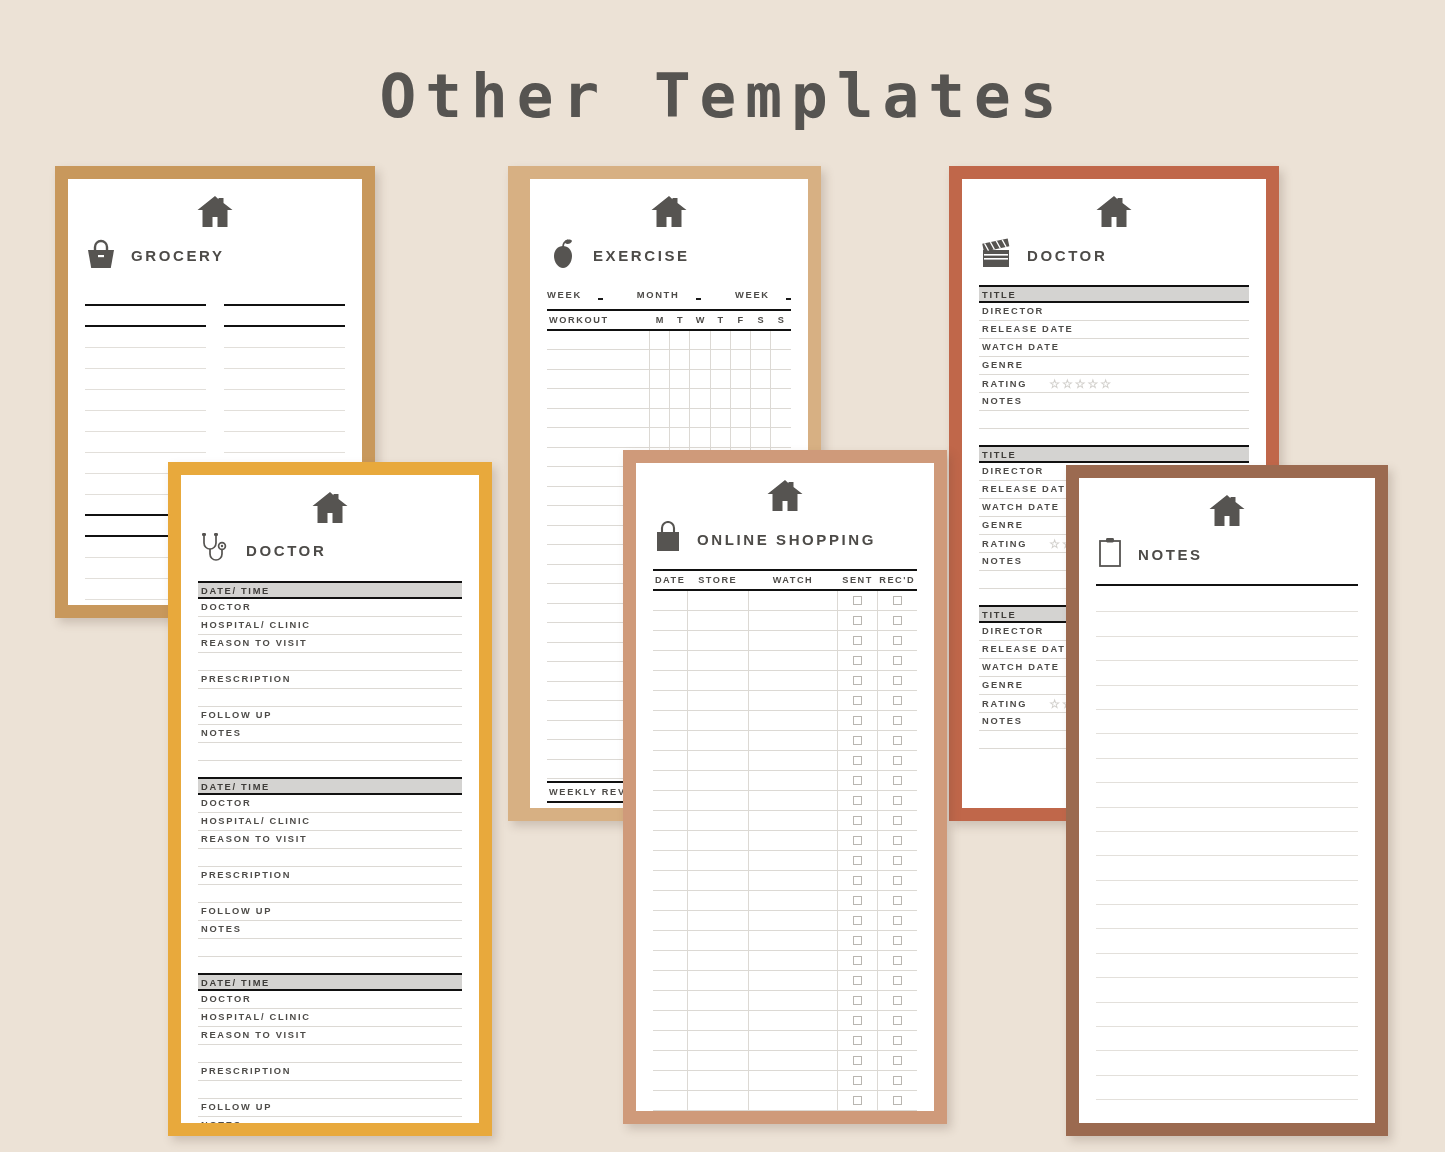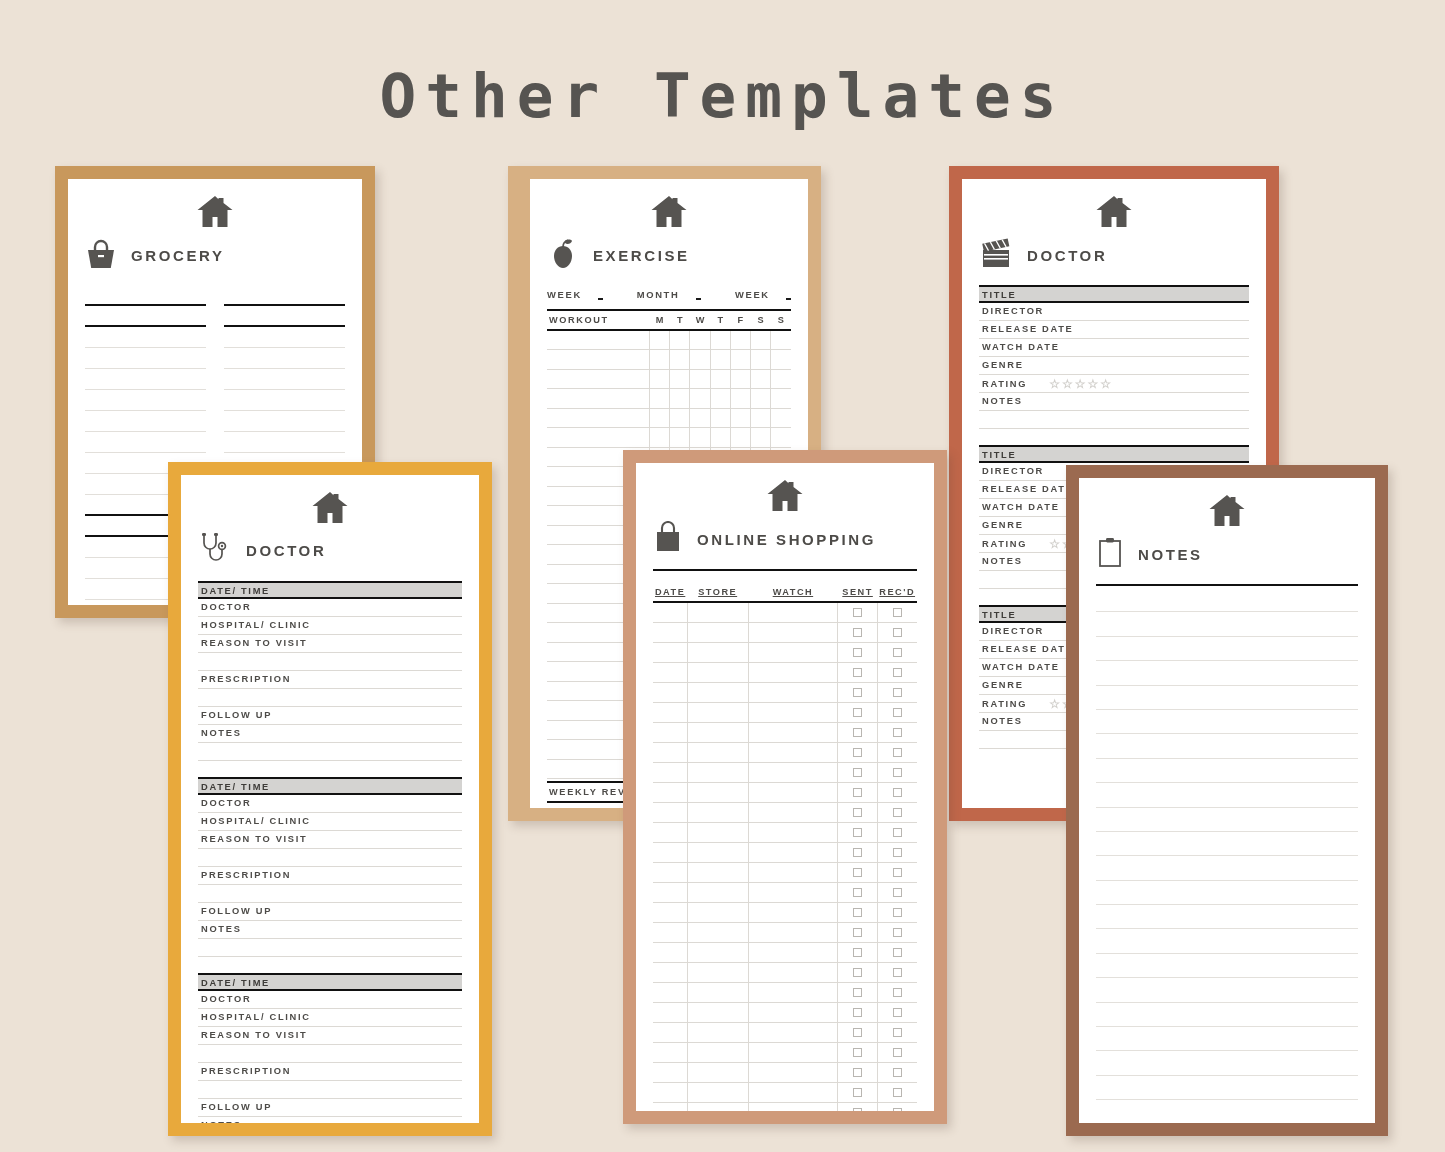--- a/index.html
+++ b/index.html
@@ -116,21 +116,21 @@
   }
   .fr.blank { color: transparent; }
   .fr.stars { display: flex; align-items: center; gap: 22px; }
   .starwrap { color: #d2d0cc; font-size: 12px; letter-spacing: 2px; }
   .blockgap { height: 16px; }
 
   
   table.shop { width: 100%; border-collapse: collapse; table-layout: fixed; }
   table.shop th {
     font-size: 9.2px; font-weight: bold; letter-spacing: 1.5px; color: #4d4b48;
-    padding: 16px 0 4px 0; text-align: center; text-decoration: underline;
+    padding: 4px 0 4px 0; text-align: center;
   }
   table.shop td { height: 20px; border-bottom: 1.1px solid #dcd9d4; }
   table.shop td.v { border-right: 1.1px solid #dcd9d4; }
   table.shop td.vl { border-left: 1.1px solid #dcd9d4; }
   .cb {
     width: 9px; height: 9px; border: 1.1px solid #b9b6b1;
     margin: 0 auto; background: #fff;
   }
   .shoptop { border-top: 2.4px solid #111; }
   .shopbot { border-bottom: 2.4px solid #111; }

